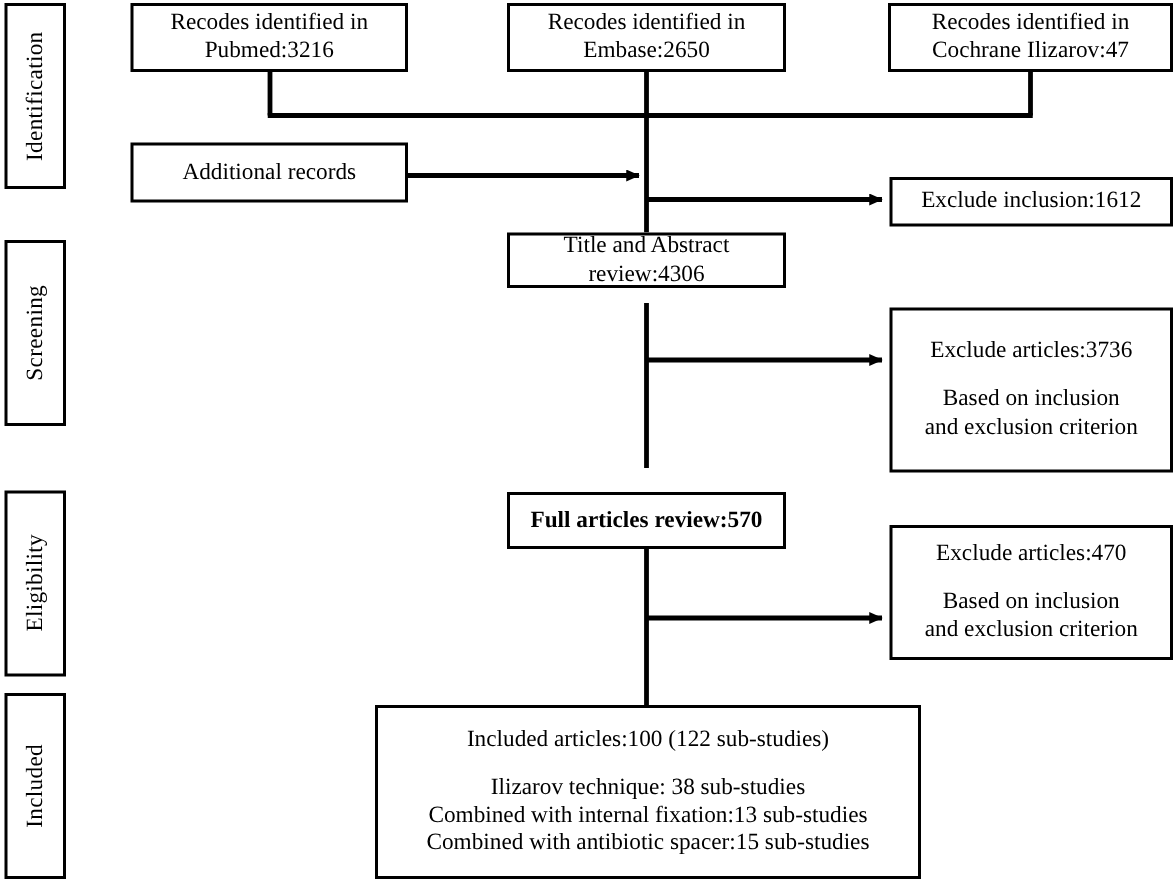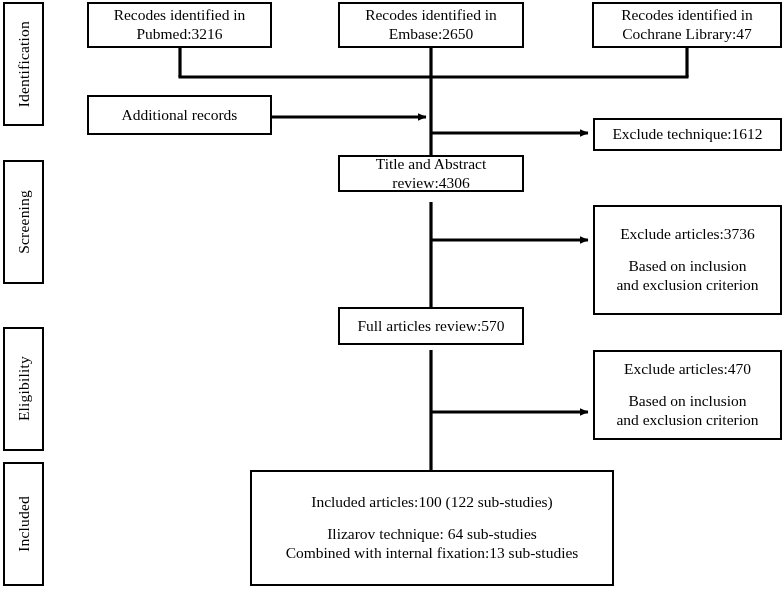--- a/index.html
+++ b/index.html
@@ -66,21 +66,21 @@
   #stage-included       { left: 3px;  top: 462px; width: 41px; height: 124px; }
 
   
   #box-pubmed     { left: 87px;  top: 2px;   width: 185px; height: 46px; }
   #box-embase     { left: 338px; top: 2px;   width: 186px; height: 46px; }
   #box-cochrane   { left: 592px; top: 2px;   width: 190px; height: 46px; }
   #box-additional { left: 87px;  top: 95px;  width: 185px; height: 40px; }
   #box-duplicates { left: 593px; top: 118px; width: 189px; height: 33px; }
   #box-title      { left: 338px; top: 155px; width: 186px; height: 37px; }
   #box-excl-3736  { left: 593px; top: 205px; width: 189px; height: 110px; }
-  #box-fullart    { left: 338px; top: 307px; width: 186px; height: 38px; }
+  #box-fullart    { left: 338px; top: 328px; width: 186px; height: 38px; font-weight: bold; }
   #box-excl-470   { left: 593px; top: 350px; width: 189px; height: 90px; }
   #box-included   { left: 250px; top: 470px; width: 364px; height: 116px; }
 </style>
 </head>
 <body>
 
 <div id="page">
 
   <svg id="connectors" viewBox="0 0 784 596" width="784" height="596">
     <defs>
@@ -130,29 +130,29 @@
     <span class="ln">Pubmed:3216</span>
   </div>
 
   <div class="box" id="box-embase">
     <span class="ln">Recodes identified in</span>
     <span class="ln">Embase:2650</span>
   </div>
 
   <div class="box" id="box-cochrane">
     <span class="ln">Recodes identified in</span>
-    <span class="ln">Cochrane Library:47</span>
+    <span class="ln">Cochrane Ilizarov:47</span>
   </div>
 
   <div class="box" id="box-additional">
     <span class="ln">Additional records</span>
   </div>
 
   <div class="box" id="box-duplicates">
-    <span class="ln">Exclude technique:1612</span>
+    <span class="ln">Exclude inclusion:1612</span>
   </div>
 
   <div class="box" id="box-title">
     <span class="ln">Title and Abstract</span>
     <span class="ln">review:4306</span>
   </div>
 
   <div class="box" id="box-excl-3736">
     <span class="ln">Exclude articles:3736</span>
     <span class="gap"></span>
@@ -167,17 +167,18 @@
   <div class="box" id="box-excl-470">
     <span class="ln">Exclude articles:470</span>
     <span class="gap"></span>
     <span class="ln">Based on inclusion</span>
     <span class="ln">and exclusion criterion</span>
   </div>
 
   <div class="box" id="box-included">
     <span class="ln">Included articles:100 (122 sub-studies)</span>
     <span class="gap"></span>
-    <span class="ln">Ilizarov technique: 64 sub-studies</span>
+    <span class="ln">Ilizarov technique: 38 sub-studies</span>
     <span class="ln">Combined with internal fixation:13 sub-studies</span>
+    <span class="ln">Combined with antibiotic spacer:15 sub-studies</span>
   </div>
 
 </div>
 
 </body></html>

